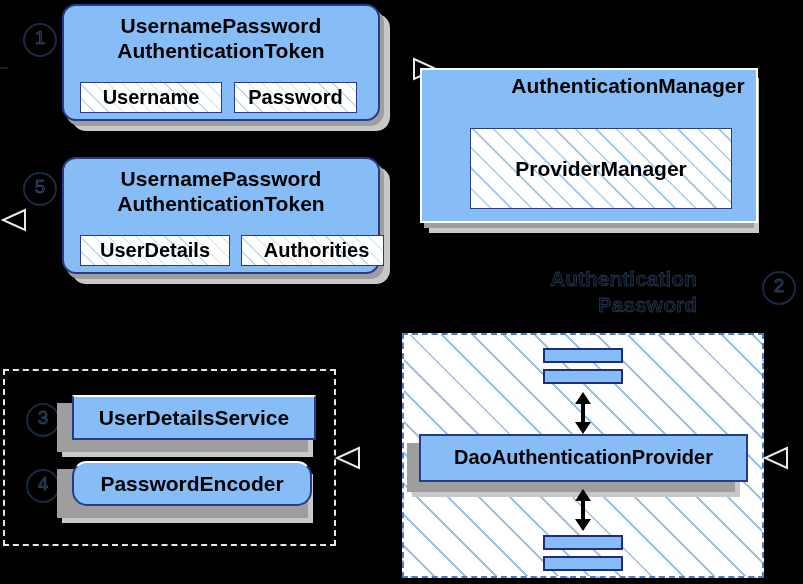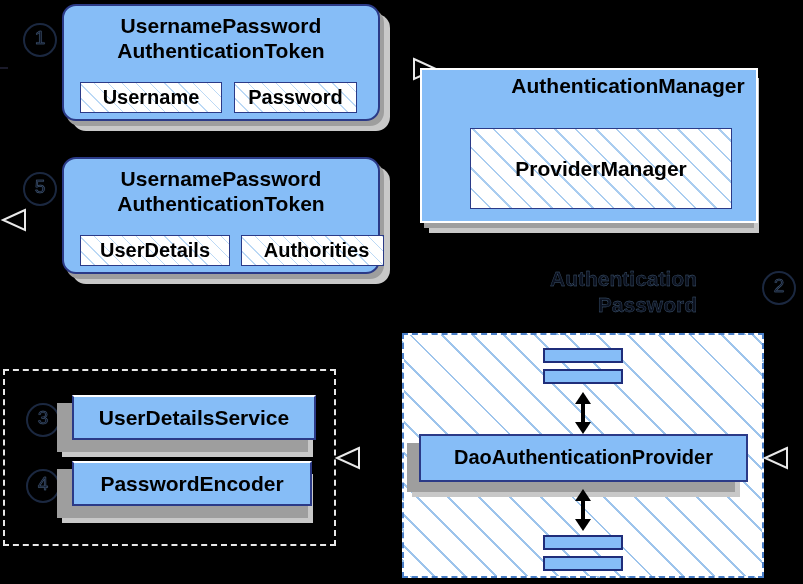--- a/index.html
+++ b/index.html
@@ -200,21 +200,21 @@
   </div>
 
   <div class="shadow2" style="left:62px;top:408px;width:251px;height:49px;"></div>
   <div class="shadow1" style="left:57px;top:403px;width:251px;height:49px;"></div>
   <div class="bluebox" style="left:72px;top:395px;width:244px;height:45px;border-top:2px solid #ffffff;">
     <div class="title" style="position:absolute;left:0;top:9px;width:100%;font-size:21px;">UserDetailsService</div>
   </div>
 
   <div class="shadow2" style="left:62px;top:474px;width:251px;height:49px;"></div>
   <div class="shadow1" style="left:57px;top:469px;width:251px;height:49px;"></div>
-  <div class="bluebox" style="left:72px;top:461px;width:240px;height:45px;border-top:2px solid #ffffff;">
+  <div class="bluebox" style="left:72px;top:461px;width:240px;height:45px;border-top:2px solid #ffffff;border-radius:15px;">
     <div class="title" style="position:absolute;left:0;top:9px;width:100%;font-size:21px;">PasswordEncoder</div>
   </div>
 
   <div class="tri" style="left:336px;top:447px;width:24px;height:22px;">
     <svg width="24" height="22" viewBox="0 0 24 22">
       <polygon points="23,1 1,11 23,21" fill="#000000" stroke="#e9e9e9" stroke-width="2"></polygon>
     </svg>
   </div>
 
 </div>

